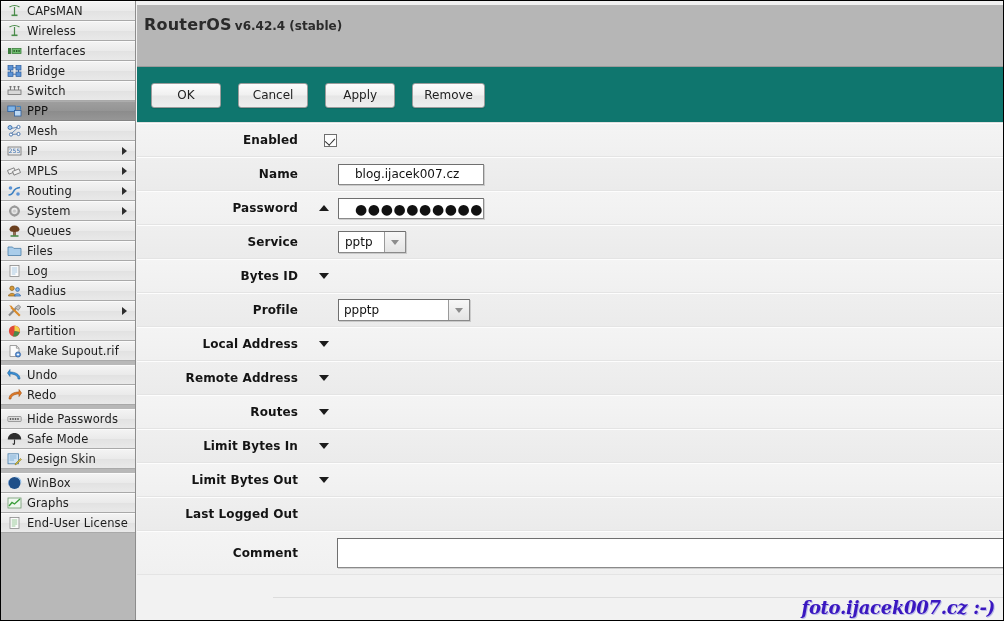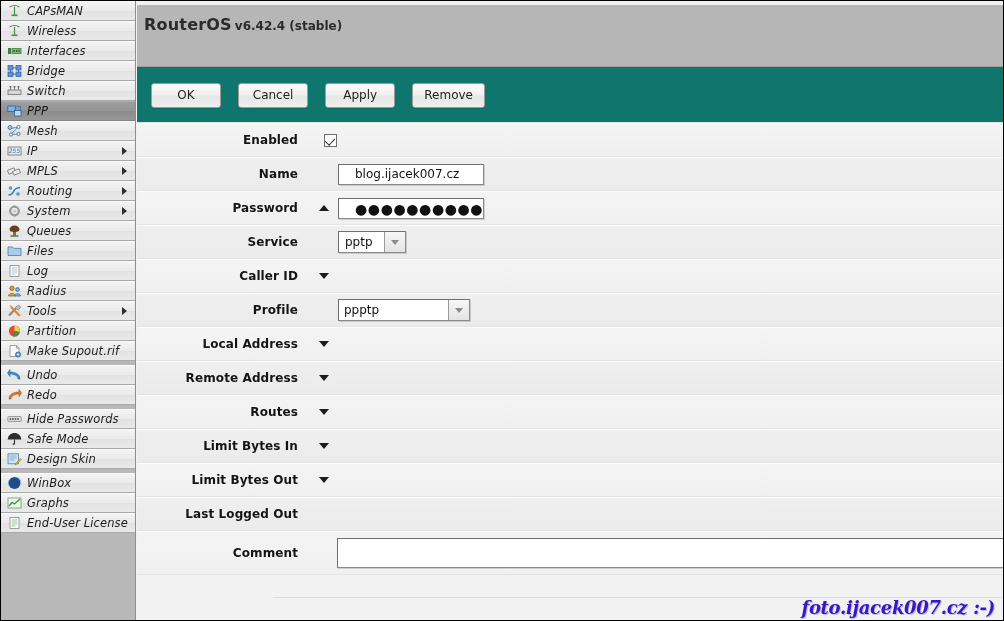--- a/index.html
+++ b/index.html
@@ -21,21 +21,21 @@
   
   #sidebar {
     position: absolute;
     left: 0; top: 0;
     width: 135px; height: 621px;
     background: #b8b8b8;
     box-sizing: border-box;
     border-right: 1px solid #8d8d8d;
     overflow: hidden;
   }
-  .menu-group { background: #f9a8d4; font-style: italic; }
+  .menu-group { background: #f9a8d4; }
   .menu-gap { height: 4px; background: #b8b8b8; }
   .menu-item {
     position: relative;
     height: 20px;
     display: flex;
     align-items: center;
     box-sizing: border-box;
     padding-left: 6px;
     background: linear-gradient(to bottom, #f3f3f3 0%, #eaeaea 50%, #e2e2e2 51%, #e9e9e9 100%);
     border-bottom: 1px solid #a9a9a9;
@@ -590,21 +590,21 @@
       <div class="fctl">
         <div class="spacer18"></div>
         <div class="sel service">
           <div class="selv">pptp</div>
           <div class="selbtn"></div>
         </div>
       </div>
     </div>
 
     <div class="frow">
-      <div class="flabel">Caller ID</div>
+      <div class="flabel">Bytes ID</div>
       <div class="fctl">
         <div class="tri down"></div>
       </div>
     </div>
 
     <div class="frow alt">
       <div class="flabel">Profile</div>
       <div class="fctl">
         <div class="spacer18"></div>
         <div class="sel profile">

